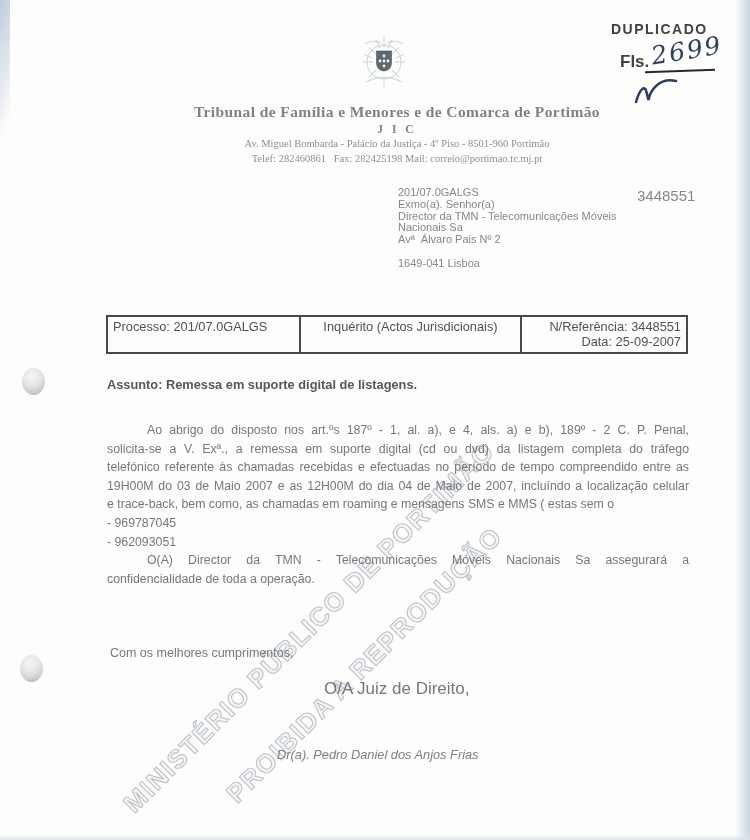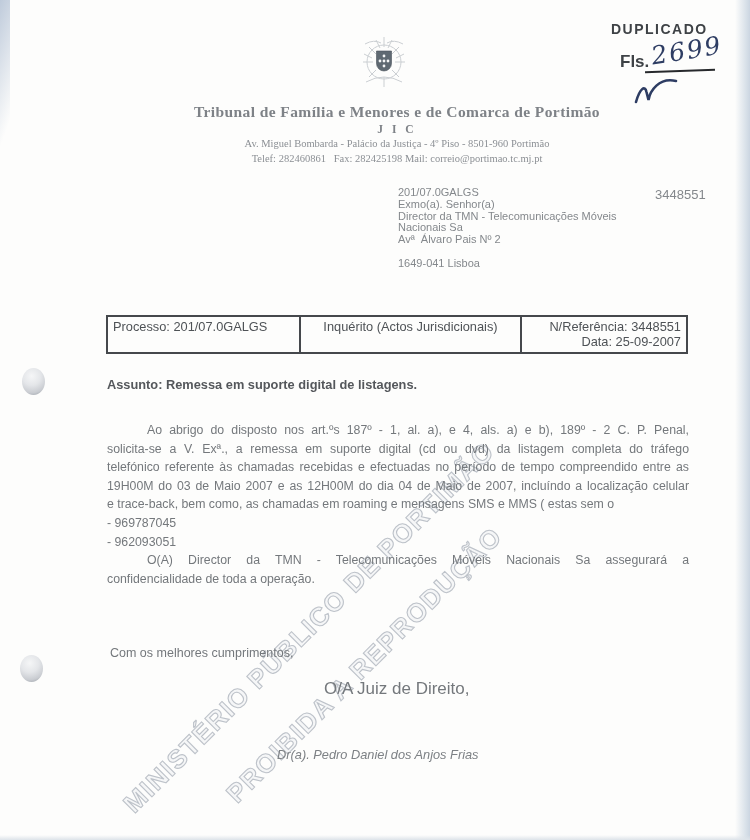--- a/index.html
+++ b/index.html
@@ -43,21 +43,21 @@
   .court-title { font-size:15.5px; font-weight:600; letter-spacing:0.4px; color:#7e8287; }
   .jic         { font-size:11.5px; font-weight:600; letter-spacing:3px; margin-top:2px; color:#7e8287; }
   .addr        { font-size:10.5px; margin-top:3px; color:#8b8f94; white-space:pre; }
   .contacts    { font-size:10.5px; margin-top:4px; color:#8b8f94; white-space:pre; }
 
   
   .recipient { position:absolute; left:398px; top:187px; font-size:11px; line-height:11.8px;
                color:#84888c; }
   .recipient div { white-space:pre; }
   .recipient .postal { margin-top:12px; }
-  .side-ref  { position:absolute; left:655px; top:187px; font-size:13px; color:#84888c; }
+  .side-ref  { position:absolute; left:637px; top:187px; font-size:15px; color:#84888c; }
 
   
   .case-table { position:absolute; left:106px; top:315px; border-collapse:collapse;
                 table-layout:fixed; font-size:12.8px; color:#4e5256; }
   .case-table td { border:2px solid #45484c; vertical-align:top; padding:2px 5px 3px; }
   .case-table .c1 { width:181px; text-align:left; }
   .case-table .c2 { width:209px; text-align:center; }
   .case-table .c3 { width:154px; text-align:right; }
 
   

